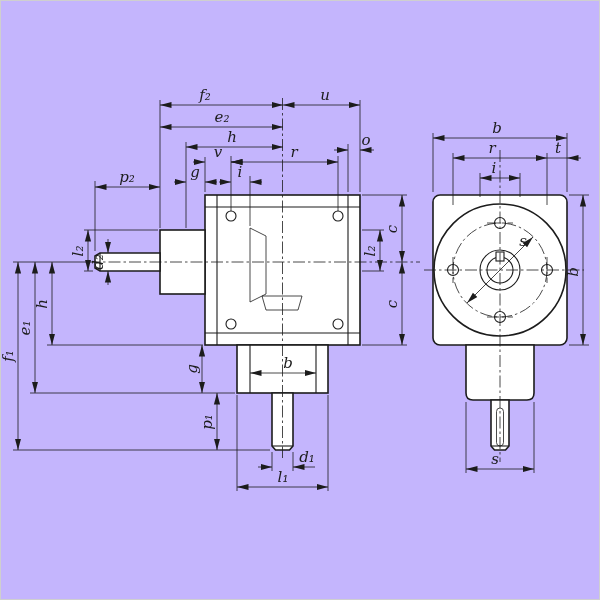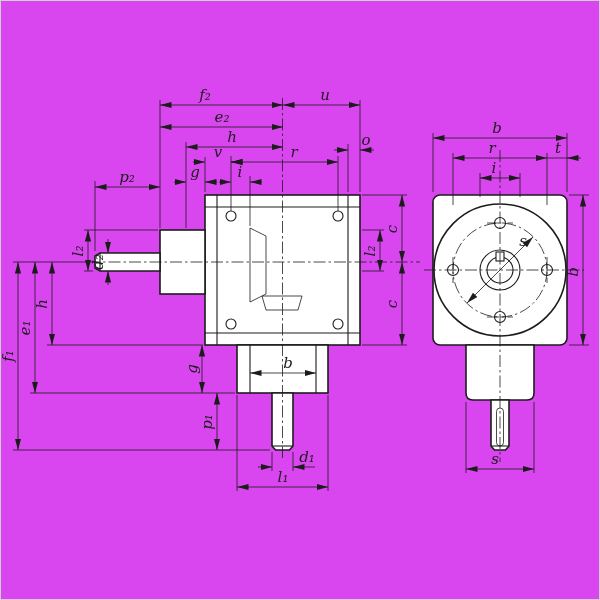--- a/index.html
+++ b/index.html
@@ -1,16 +1,16 @@
 <!DOCTYPE html>
 <html><head>
 <meta charset="utf-8">
 <style>
   html,body{margin:0;padding:0;background:#ffffff;}
-  #canvas{width:600px;height:600px;position:relative;background:#d946ef;outline:1px solid #cfcfcf;outline-offset:-1px;}
+  #canvas{width:600px;height:600px;position:relative;background:#c4b5fd;outline:1px solid #cfcfcf;outline-offset:-1px;}
   svg{display:block;}
   .ol{stroke:#1c1c1c;stroke-width:1.6;fill:none;stroke-linejoin:miter;stroke-linecap:square;}
   .ol2{stroke:#1c1c1c;stroke-width:1.1;fill:none;}
   .fw{fill:#ffffff;}
   .tn{stroke:#1c1c1c;stroke-width:0.8;fill:none;}
   .cl{stroke:#1c1c1c;stroke-width:0.8;fill:none;stroke-dasharray:12 3 2.5 3;}
   .lbl{font:italic 15px "DejaVu Serif", serif;fill:#1c1c1c;text-anchor:middle;}
 </style>
 </head>
 <body>

